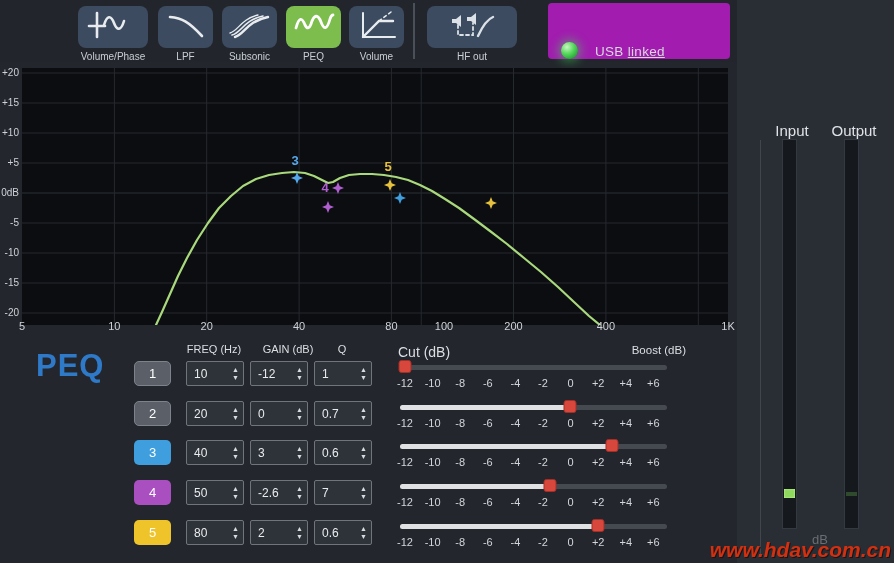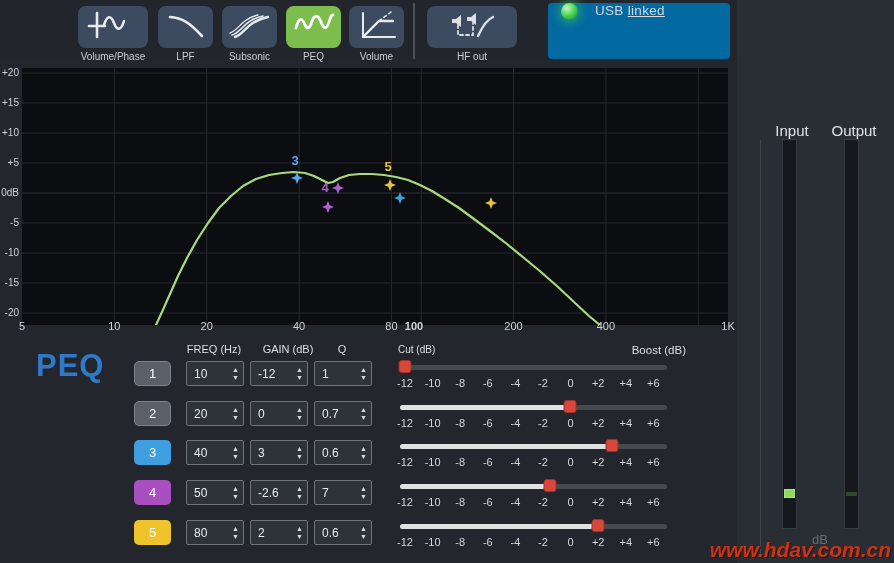--- a/index.html
+++ b/index.html
@@ -7,22 +7,22 @@
        font-family:"Liberation Sans",sans-serif;color:#dfe2e6;}
 
   
   .topbar{position:absolute;left:0;top:0;width:740px;height:62px;background:#22262c;}
   .tab{position:absolute;top:6px;display:flex;flex-direction:column;align-items:center;cursor:pointer;}
   .tab-btn{height:42px;width:100%;border-radius:8px;background:#3c4b60;
            display:flex;align-items:center;justify-content:center;box-sizing:border-box;}
   .tab-btn.sel{background:#7dbd4e;}
   .tab-label{font-size:10px;color:#c9ced4;margin-top:3px;white-space:nowrap;}
   .vsep{position:absolute;left:413px;top:3px;width:2px;height:56px;background:#4a5057;}
-  .usb{position:absolute;left:548px;top:3px;width:182px;height:56px;background:#0369a1;
-       border-radius:4px;display:flex;align-items:flex-start;}
+  .usb{position:absolute;left:548px;top:3px;width:182px;height:56px;background:#a21caf;
+       border-radius:4px;display:flex;align-items:flex-end;}
   .led{width:17px;height:17px;border-radius:50%;margin-left:13px;flex:0 0 auto;
        background:radial-gradient(circle at 35% 30%,#c9f7c0,#4fd657 45%,#1d8f2e 90%);
        box-shadow:0 0 10px 3px rgba(61,214,84,.45);}
   .usb-label{margin-left:17px;font-size:13.5px;color:#d4d8dc;letter-spacing:.3px;}
   .usb-label .lnk{text-decoration:underline;cursor:pointer;}
 
   
   .graph{position:absolute;left:22px;top:68px;width:706px;height:257px;background:#0b0d10;}
   .graph svg{display:block;}
   .gridline{stroke:#26292e;stroke-width:1;}
@@ -37,21 +37,21 @@
   .band-btn{position:absolute;left:134px;width:37px;height:25px;border-radius:5px;
             display:flex;align-items:center;justify-content:center;font-size:13px;color:#fff;
             cursor:pointer;box-sizing:border-box;}
   .band-gray{background:#5b6068;border:1px solid #7d838b;}
   .field{position:absolute;width:58px;height:25px;background:#2e3339;border:1px solid #70757c;
          border-radius:2px;display:flex;align-items:center;box-sizing:border-box;}
   .field .val{flex:1;padding-left:7px;font-size:12px;color:#e9ebee;}
   .spin{display:flex;flex-direction:column;width:15px;align-items:center;justify-content:center;gap:1px;}
   .spin span{font-size:7px;line-height:7px;color:#d8dbdf;cursor:pointer;}
 
-  .cutlab{position:absolute;left:398px;top:344px;font-size:10px;color:#dcdfe3;}
+  .cutlab{position:absolute;left:398px;top:344px;font-size:14px;color:#dcdfe3;}
   .boostlab{position:absolute;left:600px;top:344px;width:86px;text-align:right;
             font-size:11.5px;color:#dcdfe3;}
   .track{position:absolute;left:400px;width:267px;height:5px;border-radius:3px;background:#454a51;}
   .track .fill{position:absolute;left:0;top:0;height:100%;background:#dfe1e3;border-radius:3px;}
   .handle{position:absolute;width:13px;height:13px;background:#d8473c;border:1px solid #a33028;
           border-radius:3px;top:-5px;transform:translateX(-50%);box-sizing:border-box;cursor:pointer;}
   .tick{position:absolute;font-size:11px;color:#d3d6da;transform:translateX(-50%);white-space:nowrap;}
 
   
   .rpanel{position:absolute;left:737px;top:0;width:157px;height:563px;background:#292d34;}
@@ -187,21 +187,21 @@
       <div class="ylab" style="top: 247px;">-10</div>
       <div class="ylab" style="top: 277px;">-15</div>
       <div class="ylab" style="top: 307px;">-20</div>
     </div>
   <div id="xlabs">
       <div class="xlab" style="left: 22px;">5</div>
       <div class="xlab" style="left: 114.362px;">10</div>
       <div class="xlab" style="left: 206.724px;">20</div>
       <div class="xlab" style="left: 299.085px;">40</div>
       <div class="xlab" style="left: 391.447px;">80</div>
-      <div class="xlab" style="left: 414px; font-weight: bold;">100</div>
+      <div class="xlab" style="left: 444px;">100</div>
       <div class="xlab" style="left: 513.543px;">200</div>
       <div class="xlab" style="left: 605.904px;">400</div>
       <div class="xlab" style="left: 728px;">1K</div>
     </div>
 
   <div class="peq-title">PEQ</div>
   <div class="hdr" style="left:184px;width:60px;">FREQ (Hz)</div>
   <div class="hdr" style="left:248px;width:60px;margin-left:10px;">GAIN (dB)</div>
   <div class="hdr" style="left:312px;width:60px;">Q</div>
   <div class="cutlab">Cut (dB)</div>

